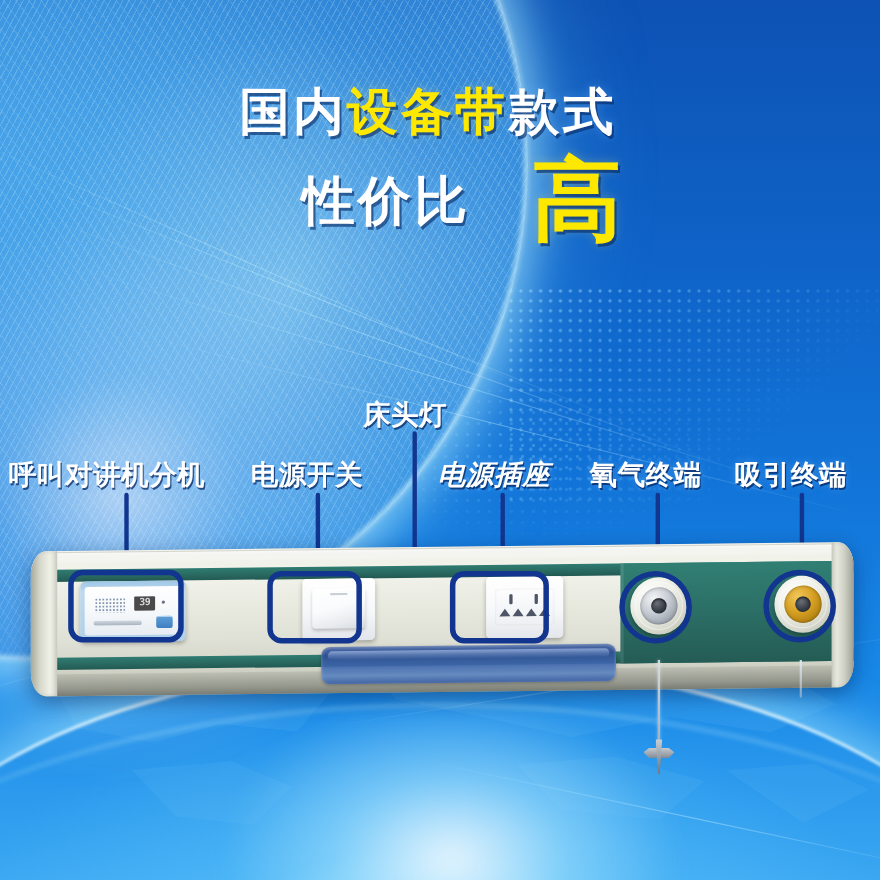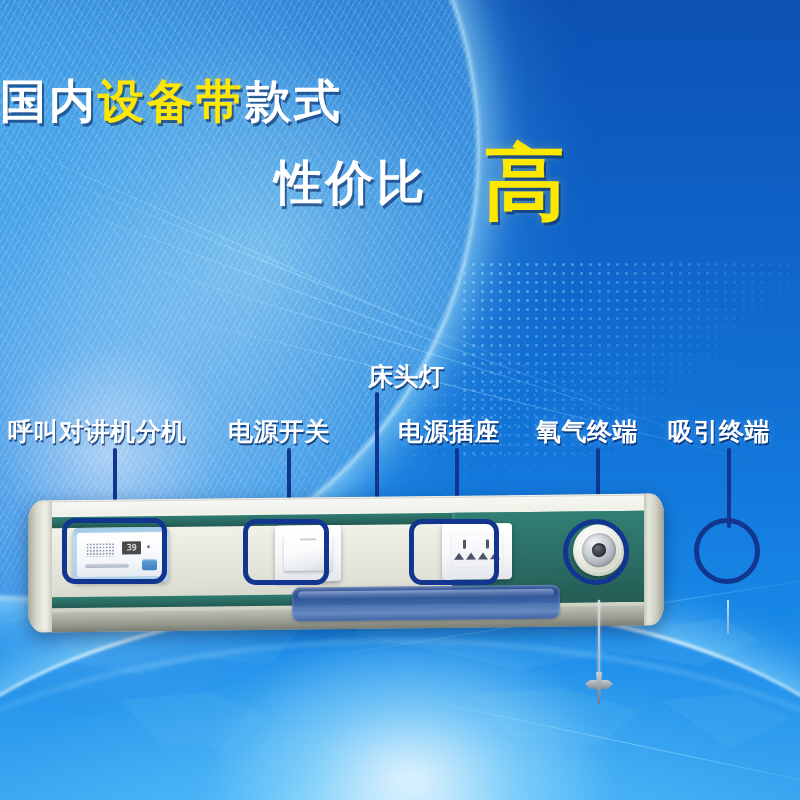--- a/index.html
+++ b/index.html
@@ -100,21 +100,21 @@
     background-image:radial-gradient(circle, rgba(150,220,255,.6) 1.2px, transparent 1.5px);
     background-size:10px 10px;
     mask-image:radial-gradient(ellipse at 40% 50%, #000 0%, transparent 75%);
     -webkit-mask-image:radial-gradient(ellipse at 40% 50%, #000 0%, transparent 75%);
     opacity:.5;
   }
 
   
   .headline { position:absolute; left:0; top:78px; width:800px; }
   .head-line1 {
-    text-align:left;
+    text-align:center;
     font-size:46px; font-weight:bold; letter-spacing:3px;
     line-height:1.02;
     padding-right:22px;
   }
   .head-line2 {
     margin-top:20px;
     text-align:right;
     padding-left:42px;
     display:flex; align-items:center; justify-content:center; gap:56px;
   }
@@ -160,21 +160,21 @@
     border:5px solid #12358f;
     border-radius:50%;
     box-sizing:border-box;
     pointer-events:none;
   }
 
   
   .panel {
     position:absolute;
     left:28px; top:497px;
-    width:636px; height:132px;
+    width:748px; height:132px;
   }
   .panel-body {
     position:absolute; inset:0;
     border-radius:14px/22px;
     background:linear-gradient(180deg,
       #cfd0c6 0%,
       #eceee4 6%,
       #f3f4ec 14%,
       #e9ebe1 38%,
       #dfe1d6 62%,
@@ -419,22 +419,22 @@
     </div>
     <div class="head-line2">
       <span class="t-white sub-white">性价比</span>
       <span class="t-yellow sub-big">高</span>
     </div>
   </div>
 
   <div class="callouts">
     <div class="callout-label" style="left:228px; top:415px;">电源开关</div>
     <div class="callout-label" style="left:8px;   top:415px;">呼叫对讲机分机</div>
-    <div class="callout-label" style="left:330px; top:360px;margin-left:38px;">床头灯</div>
-    <div class="callout-label" style="left:398px; top:415px;">电源插座</div>
+    <div class="callout-label" style="left:330px; top:360px;">床头灯</div>
+    <div class="callout-label" style="left:398px; top:415px;font-style:italic;">电源插座</div>
     <div class="callout-label" style="left:668px; top:415px;">吸引终端</div>
     <div class="callout-label" style="left:536px; top:415px;">氧气终端</div>
 
     <div class="leader" style="left:113px; top:448px; height:86px;"></div>
     <div class="leader" style="left:287px; top:448px; height:84px;"></div>
     <div class="leader" style="left:375px; top:392px; height:215px;"></div>
     <div class="leader" style="left:455px; top:448px; height:82px;"></div>
     <div class="leader" style="left:596px; top:448px; height:82px;"></div>
     <div class="leader" style="left:727px; top:448px; height:80px;"></div>
   </div>

